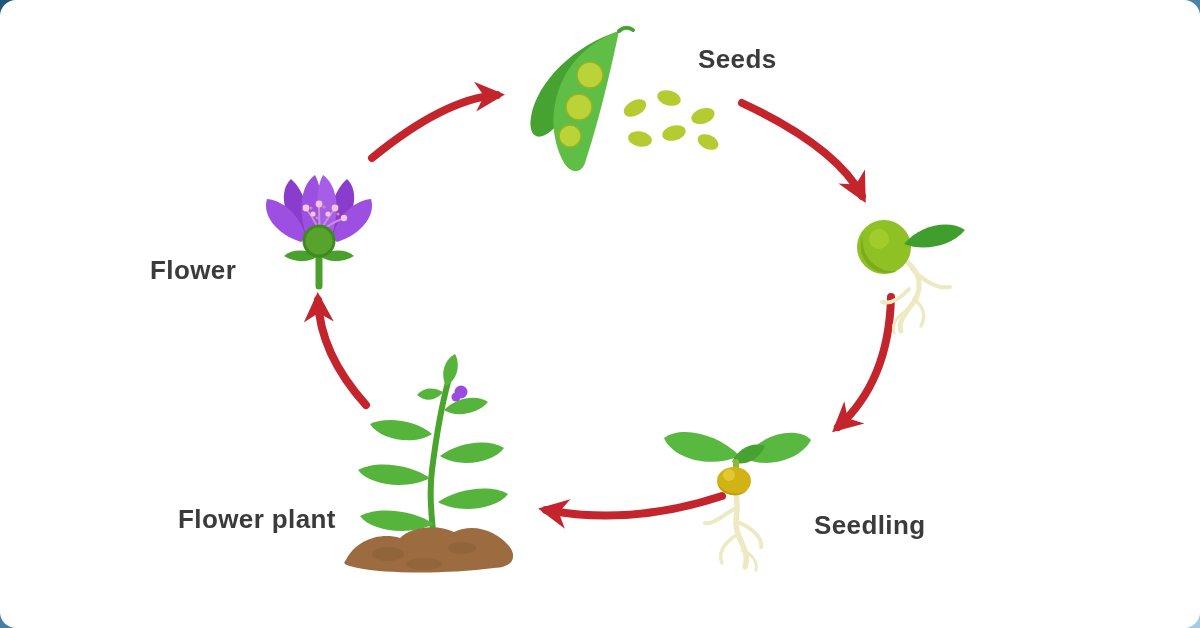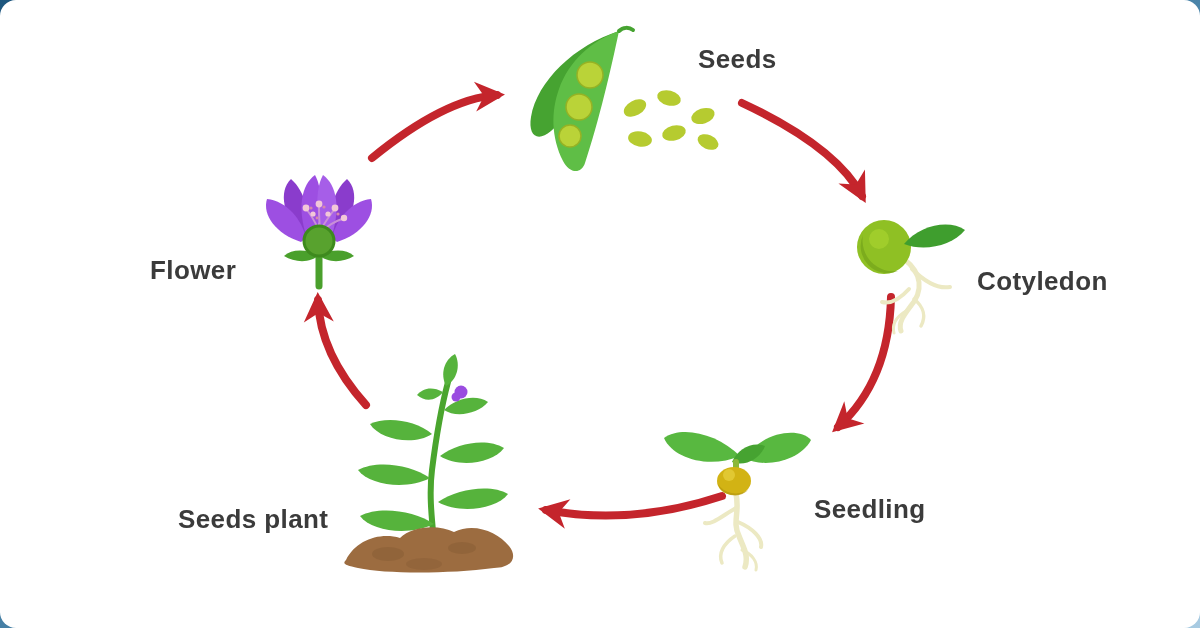--- a/index.html
+++ b/index.html
@@ -142,19 +142,18 @@
       <g fill="#d687ad">
         <circle cx="68" cy="50" r="1.6"></circle>
           <circle cx="81" cy="49" r="1.6"></circle>
         <circle cx="95" cy="56" r="1.6"></circle>
           <circle cx="74" cy="60" r="1.4"></circle>
       </g>
       <circle cx="76" cy="83" r="15" fill="#58a22e" stroke="#3e8a1e" stroke-width="3"></circle>
     </svg>
 
     <div class="stage-label" style="left:698px;top:44px">Seeds</div>
-    <div class="stage-label" style="left:977px;top:266px">Cotyledon</div>
-    <div class="stage-label" style="left:814px;top:494px">Seedling</div>
-    <div class="stage-label" style="left:178px;top:504px">Seeds plant</div>
+    <div class="stage-label" style="left:814px;top:510px">Seedling</div>
+    <div class="stage-label" style="left:178px;top:504px">Flower plant</div>
     <div class="stage-label" style="left:150px;top:255px">Flower</div>
 
   </div>
 </div>
 
 </body></html>

